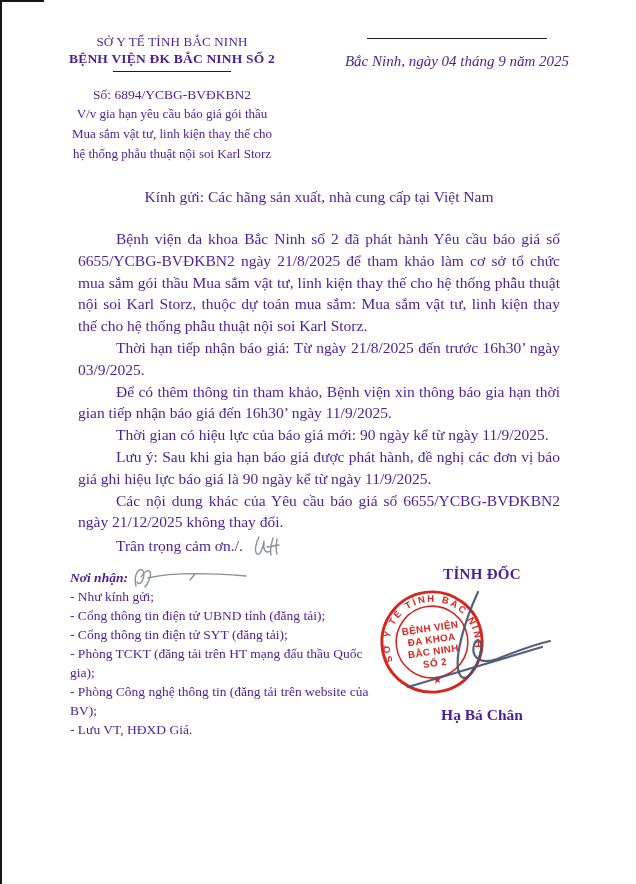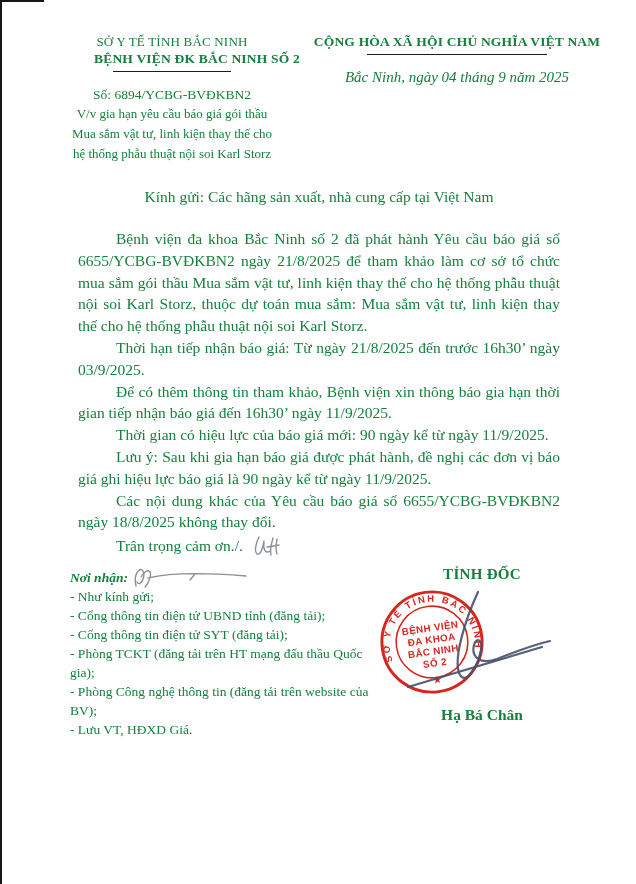--- a/index.html
+++ b/index.html
@@ -3,32 +3,32 @@
 <meta charset="utf-8">
 <style>
   * { margin:0; padding:0; box-sizing:border-box; }
   html,body { background:#ffffff; }
   .page {
     position:relative;
     width:636px; height:884px;
     background:#ffffff;
     overflow:hidden;
     font-family:"Liberation Serif","DejaVu Serif",serif;
-    color:#15803d;
+    color:#4c1d95;
   }
   
   .scan-edge-left  { position:absolute; left:0; top:0; width:2px; height:884px; background:#15151a; }
   .scan-edge-top   { position:absolute; left:0; top:0; width:44px; height:2px; background:#15151a; }
 
   
   .header { position:absolute; top:34px; left:0; width:636px; }
   .hdr-left  { position:absolute; left:44px;  width:256px; text-align:center; }
   .hdr-right { position:absolute; left:304px; width:306px; text-align:center; }
   .hdr-org      { font-size:13px; letter-spacing:0.2px; }
-  .hdr-hospital { font-size:13.5px; font-weight:bold; letter-spacing:0.2px; margin-top:1px;text-align:right; }
+  .hdr-hospital { font-size:13.5px; font-weight:bold; letter-spacing:0.2px; margin-top:1px; }
   .rule { height:0; border-top:1.5px solid #1b1b26; margin:4px auto 0 auto; }
   .rule-left  { width:118px; }
   .rule-right { width:180px; }
   .doc-number { font-size:13.5px; margin-top:15px; }
   .subject    { font-size:13px; line-height:18px; margin-top:2px; }
   .hdr-national { font-size:13.5px; font-weight:bold; letter-spacing:0.2px; }
   .hdr-motto    { font-size:15px;   font-weight:bold; margin-top:2px; }
   .dateline     { font-size:15px; font-style:italic; margin-top:14px; }
 
   
@@ -77,34 +77,33 @@
     <div class="hdr-left">
       <div class="hdr-org">SỞ Y TẾ TỈNH BẮC NINH</div>
       <div class="hdr-hospital">BỆNH VIỆN ĐK BẮC NINH SỐ 2</div>
       <div class="rule rule-left"></div>
       <div class="doc-number">Số: 6894/YCBG-BVĐKBN2</div>
       <div class="subject">V/v gia hạn yêu cầu báo giá gói thầu</div>
       <div class="subject">Mua sắm vật tư, linh kiện thay thế cho</div>
       <div class="subject">hệ thống phẫu thuật nội soi Karl Storz</div>
     </div>
     <div class="hdr-right">
-      <div class="hdr-national">CỘNG HÒA XÃ HỘI CHỦ NGHĨA VIỆT NAM</div>
       <div class="rule rule-right"></div>
       <div class="dateline">Bắc Ninh, ngày 04 tháng 9 năm 2025</div>
     </div>
   </div>
 
   <div class="body-text">
     <div class="salutation">Kính gửi: Các hãng sản xuất, nhà cung cấp tại Việt Nam</div>
     <p class="para">Bệnh viện đa khoa Bắc Ninh số 2 đã phát hành Yêu cầu báo giá số 6655/YCBG-BVĐKBN2 ngày 21/8/2025 để tham khảo làm cơ sở tổ chức mua sắm gói thầu Mua sắm vật tư, linh kiện thay thế cho hệ thống phẫu thuật nội soi Karl Storz, thuộc dự toán mua sắm: Mua sắm vật tư, linh kiện thay thế cho hệ thống phẫu thuật nội soi Karl Storz.</p>
     <p class="para">Thời hạn tiếp nhận báo giá: Từ ngày 21/8/2025 đến trước 16h30’ ngày 03/9/2025.</p>
     <p class="para">Để có thêm thông tin tham khảo, Bệnh viện xin thông báo gia hạn thời gian tiếp nhận báo giá đến 16h30’ ngày 11/9/2025.</p>
     <p class="para">Thời gian có hiệu lực của báo giá mới: 90 ngày kể từ ngày 11/9/2025.</p>
     <p class="para">Lưu ý: Sau khi gia hạn báo giá được phát hành, đề nghị các đơn vị báo giá ghi hiệu lực báo giá là 90 ngày kể từ ngày 11/9/2025.</p>
-    <p class="para">Các nội dung khác của Yêu cầu báo giá số 6655/YCBG-BVĐKBN2 ngày 18/8/2025 không thay đổi.</p>
+    <p class="para">Các nội dung khác của Yêu cầu báo giá số 6655/YCBG-BVĐKBN2 ngày 21/12/2025 không thay đổi.</p>
     <p class="para para-last"><span>Trân trọng cảm ơn./.</span><svg class="initials-squiggle" width="38" height="26" viewBox="0 0 38 26">
           <path class="pen-stroke" d="M10,4 C7,10 5,18 8,21 C11,23 14,15 15,8 M15,10 C14,17 17,21 21,18 M24,5 C22,12 21,19 22,22 M18,14 L30,12 M28,6 C27,12 27,18 28,21"></path>
         </svg></p>
   </div>
 
   <div class="footer">
     <div class="recipients">
       <span class="recipients-label">Nơi nhận:</span>
       <svg class="recipients-squiggle" width="150" height="32" viewBox="0 0 150 32">
           <path class="pen-stroke" d="M8,24 C5,12 12,4 15,9 C18,14 12,26 9,20 M13,15 C16,10 20,7 22,10 C24,13 20,22 17,25 M20,16 C40,11 70,10 118,14 M62,18 L67,12"></path>

